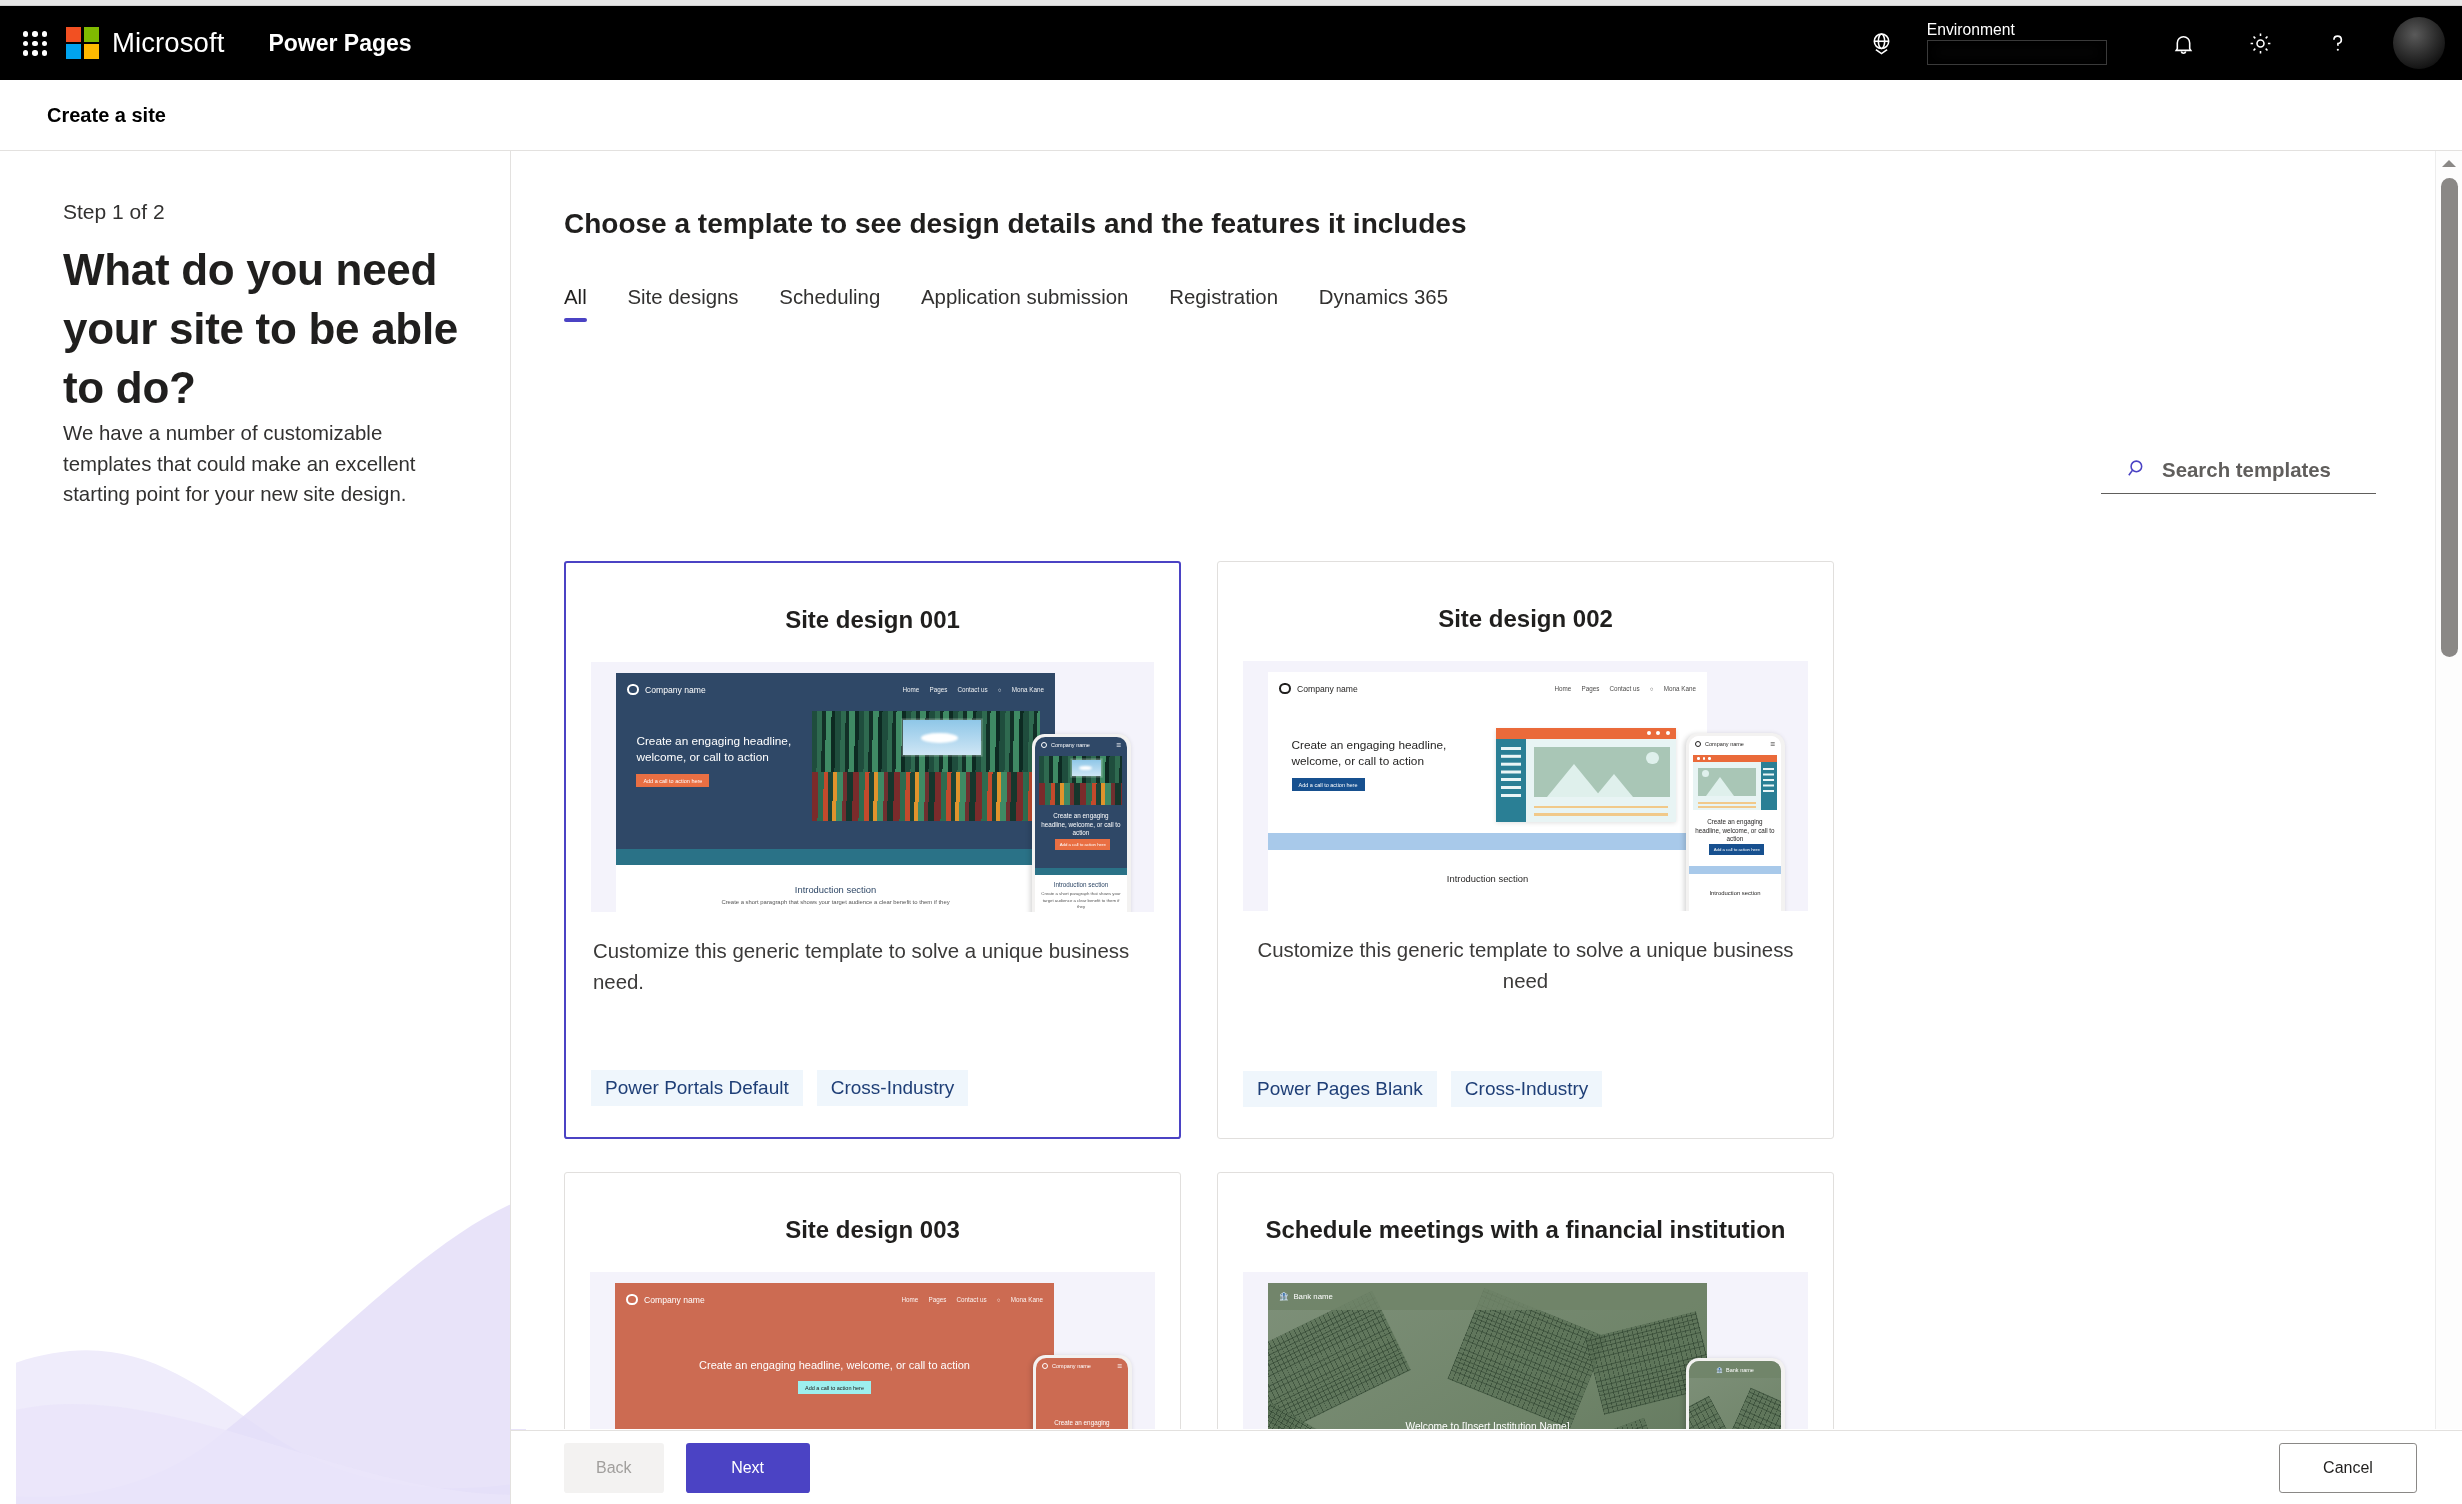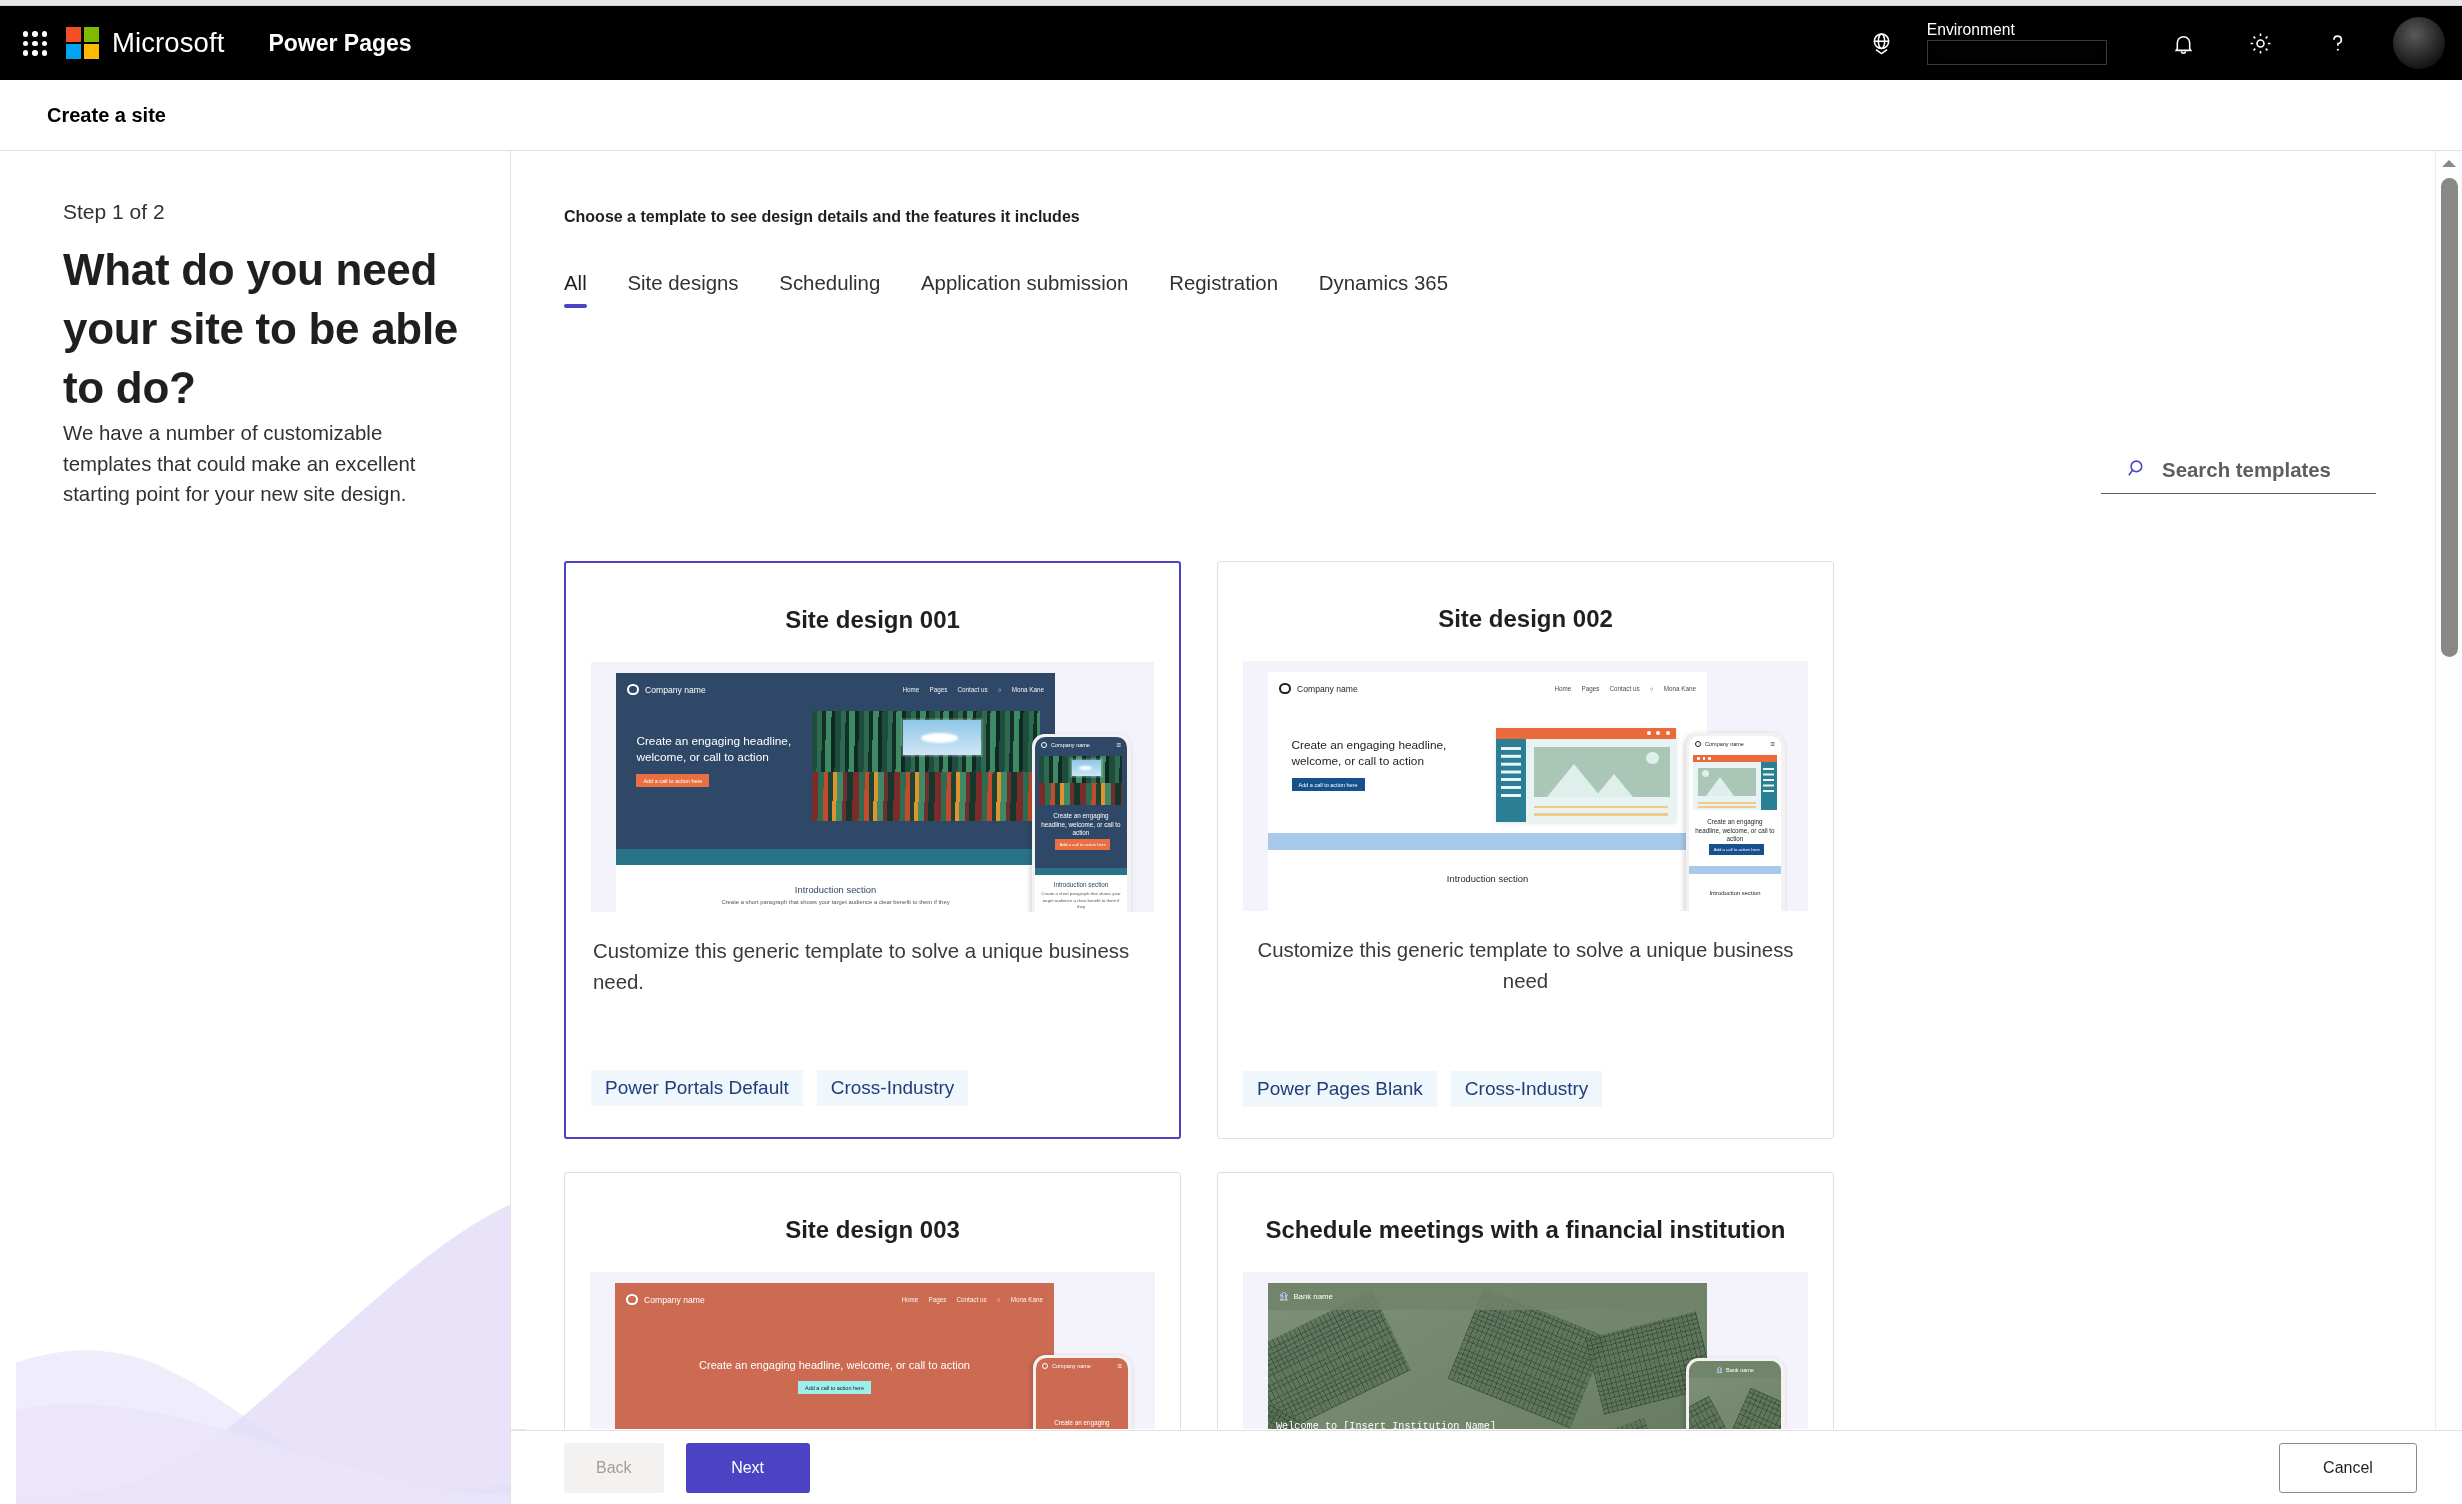--- a/index.html
+++ b/index.html
@@ -70,21 +70,21 @@
   .big-q { font-size: 44px; line-height: 1.34; font-weight: 600; color: #201f1e; margin-top: 17.3px; letter-spacing: -0.3px; }
   .lead { font-size: 20.4px; line-height: 1.5; color: #323130; max-width: 392px; }
 
   .vdivider { position: absolute; left: 510px; top: 151px; width: 0.8px; height: 1353px; background: #e3e1df; }
 
   
   .main-pane {
     position: absolute; left: 511px; top: 151px; width: 1914px; height: 1278px;
     background: #ffffff; overflow: hidden;
   }
-  .main-title { font-size: 16px; font-weight: 600; color: #201f1e; margin: 57px 0 0 53px; }
+  .main-title { font-size: 28px; font-weight: 600; color: #201f1e; margin: 57px 0 0 53px; }
 
   .tabrow { margin: 46px 0 0 53px; display: flex; align-items: flex-end; gap: 0; position: relative; }
   .tab {
     font-size: 20.4px; color: #323130; padding: 0 20.4px 13.3px 20.4px; cursor: pointer;
     position: relative; white-space: nowrap;
   }
   .tab:first-child { padding-left: 0; }
   .tab.active { color: #201f1e; font-weight: 400; }
   .tab.active::after {
     content: ""; position: absolute; left: 0; right: 20.4px; bottom: 0;
@@ -518,21 +518,21 @@
             <div class="b" style="left:-4%;top:14%;width:34%;height:34%;transform:rotate(-26deg);"></div>
             <div class="b" style="left:44%;top:10%;width:30%;height:38%;transform:rotate(22deg);"></div>
             <div class="b" style="left:74%;top:16%;width:26%;height:30%;transform:rotate(-14deg);"></div>
             <div class="b" style="left:-6%;top:56%;width:28%;height:32%;transform:rotate(30deg);"></div>
             <div class="b" style="left:60%;top:60%;width:30%;height:34%;transform:rotate(-20deg);"></div>
 
             <div style="position:absolute;left:0;top:0;width:100%;height:27px;background:rgba(112,132,105,.85);display:flex;align-items:center;padding:0 11px;color:#fff;font-size:7.8px;">
               <span style="margin-right:4.7px;">🏦</span>
               <span>Bank name</span>
             </div>
-            <div style="position:absolute;left:8px;right:0;top:138px;color:#fff;font-family:Liberation Mono, monospace;">
+            <div style="position:absolute;left:0;right:0;top:138px;text-align:center;color:#fff;">
               <div style="font-size:10.2px;">Welcome to [Insert Institution Name]</div>
 
             </div>
           </div>
           <div class="mini-phone" style="top:75px;">
             <div class="mini-phone-in photo-buildings" style="position:relative;">
               <div class="b" style="left:-8%;top:22%;width:46%;height:28%;transform:rotate(-28deg);"></div>
               <div class="b" style="left:52%;top:18%;width:52%;height:30%;transform:rotate(24deg);"></div>
 
               <div style="position:absolute;left:0;top:0;width:100%;height:17.3px;background:rgba(112,132,105,.85);display:flex;align-items:center;justify-content:center;color:#fff;font-size:5.5px;">

